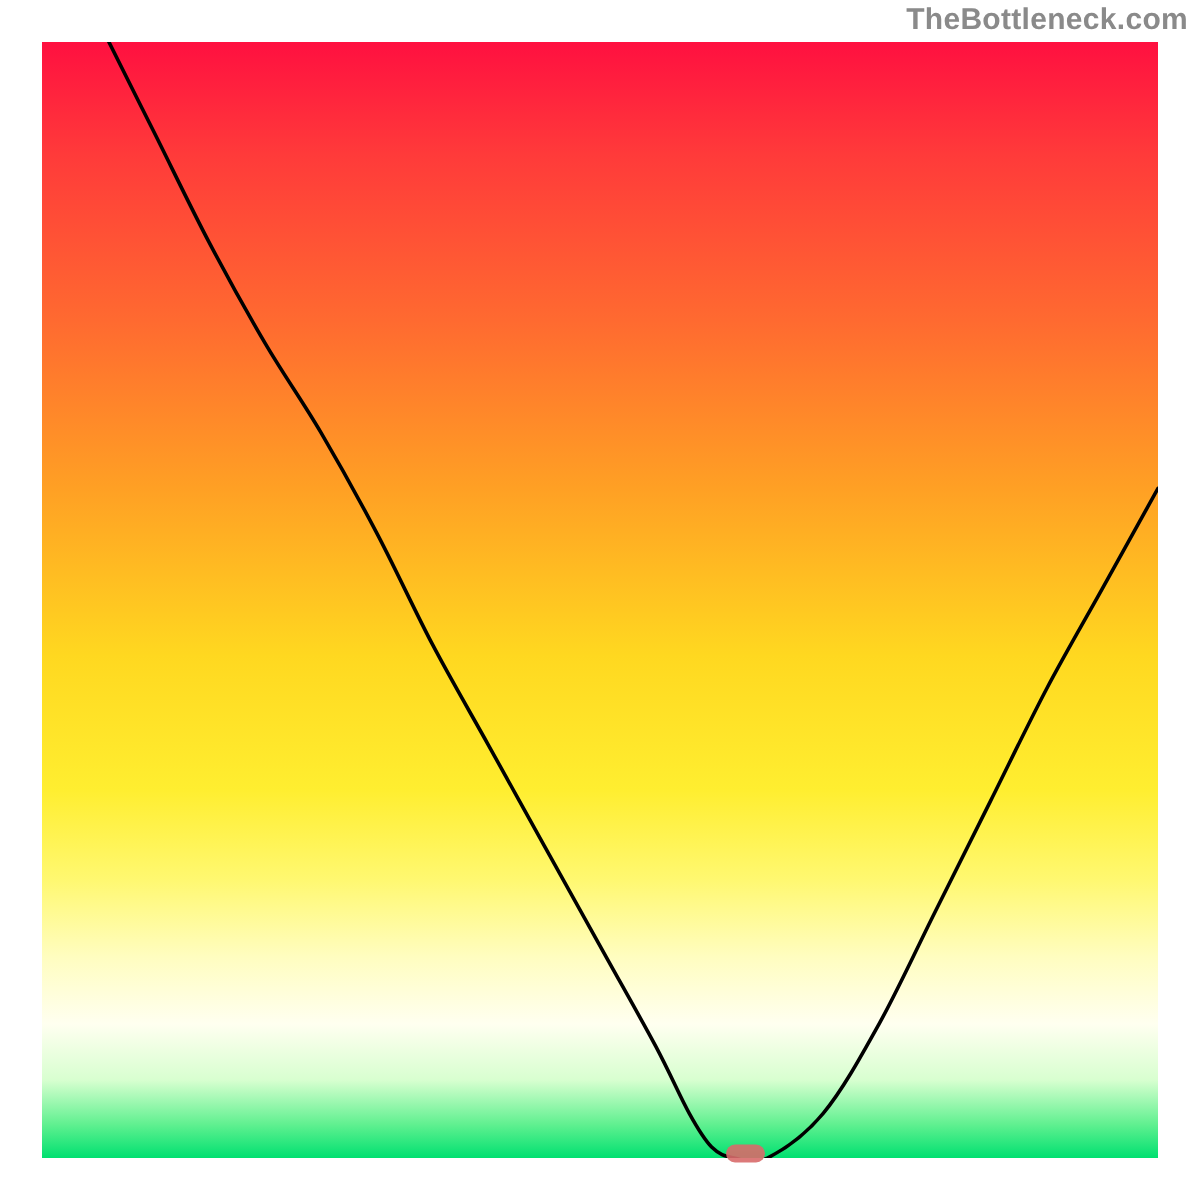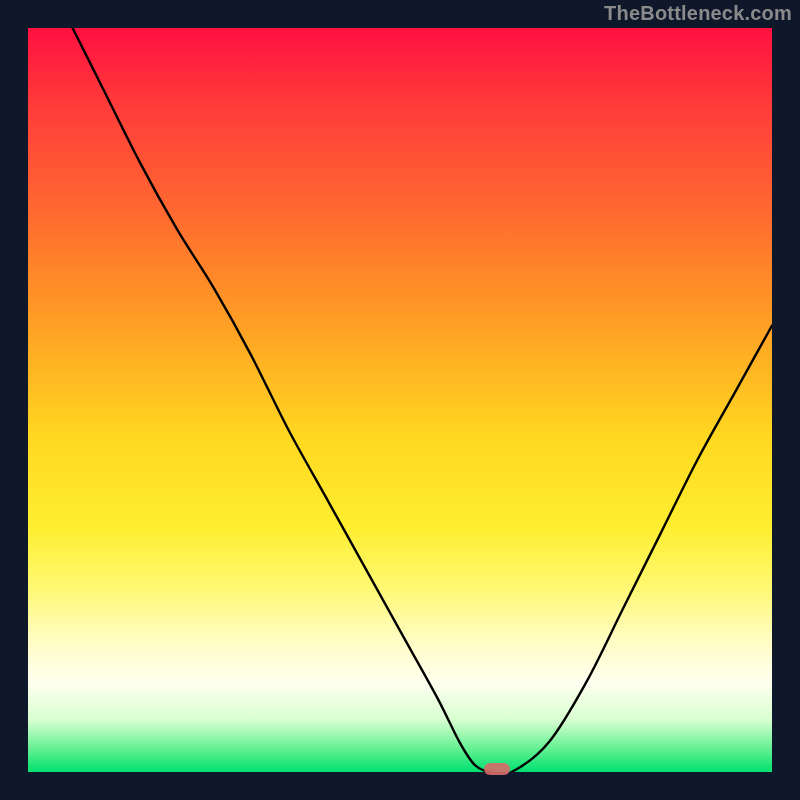--- a/index.html
+++ b/index.html
@@ -9,21 +9,21 @@
     height: 800px;
     background: #000;
     overflow: hidden;
   }
   .frame {
     position: absolute;
     left: 0;
     top: 0;
     width: 800px;
     height: 800px;
-    background: #0f172a;
+    background: #ffffff;
   }
   .plot {
     position: absolute;
     left: 28px;
     top: 28px;
     width: 744px;
     height: 744px;
     
   }
   .grad-main {

